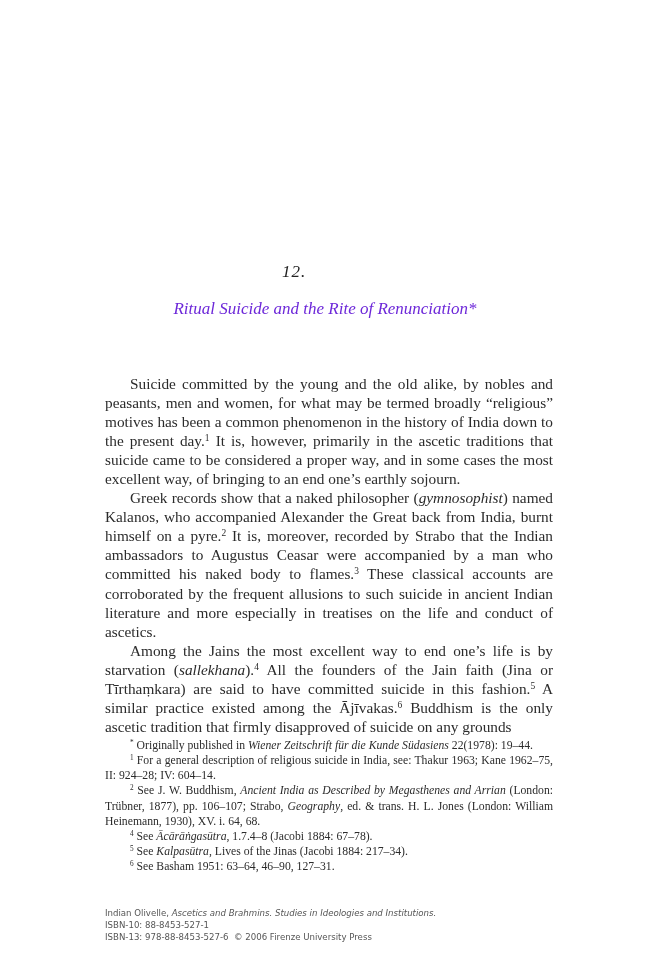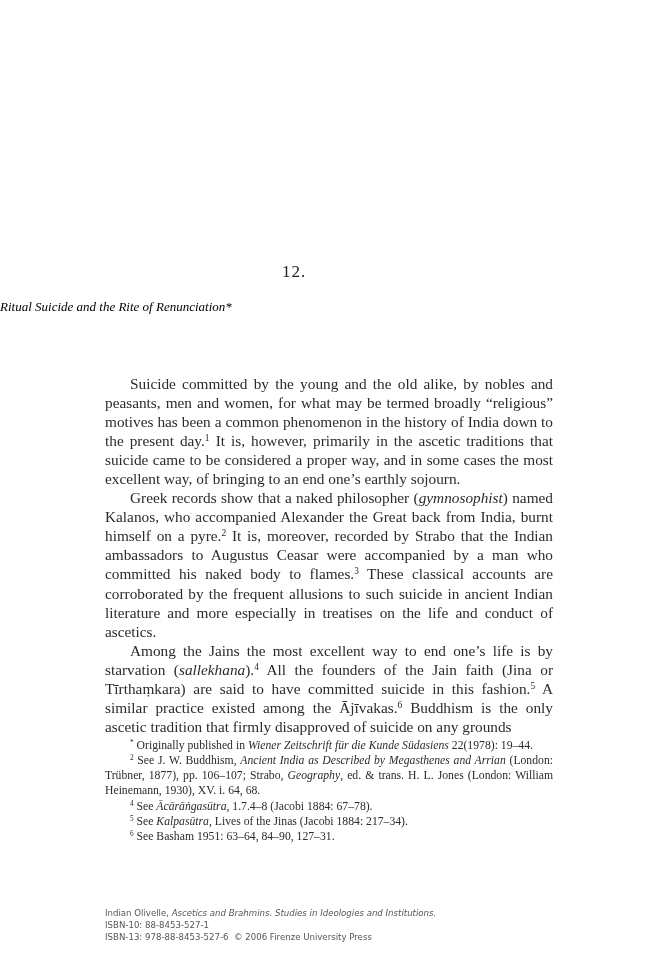--- a/index.html
+++ b/index.html
@@ -1,18 +1,18 @@
 <!DOCTYPE html>
 <html><head>
 <meta charset="utf-8">
 <style>
   html, body { margin: 0; padding: 0; background: #ffffff; }
   body { width: 650px; height: 974px; position: relative; overflow: hidden; color: #2a2a2a; font-family: "Liberation Serif", "DejaVu Serif", serif; }
-  .chapter-number { position: absolute; top: 262px; left: 0; width: 588px; text-align: center; font-size: 17px; letter-spacing: 1px; color: #222; }
-  .chapter-title { position: absolute; top: 299px; left: 0; width: 650px; text-align: left; font-size: 13px; font-style: italic; color: #000000; }
+  .chapter-number { position: absolute; top: 262px; left: 0; width: 588px; text-align: center; font-size: 17px; letter-spacing: 1px; color: #222; font-style: italic; }
+  .chapter-title { position: absolute; top: 299px; left: 0; width: 650px; text-align: center; font-size: 17px; font-style: italic; color: #6d28d9; }
   .body-text { position: absolute; top: 374px; left: 105px; width: 448px; font-size: 15.3px; line-height: 19.05px; text-align: justify; color: #2b2b2b; }
   .body-text p { margin: 0; text-indent: 25px; }
   .body-text sup, .footnotes sup { font-size: 0.62em; line-height: 0; vertical-align: 0.55em; }
   .footnotes { position: absolute; top: 738px; left: 105px; width: 448px; font-size: 11.7px; line-height: 15.15px; text-align: justify; color: #2b2b2b; }
   .footnotes p { margin: 0; text-indent: 25px; }
   .footer { position: absolute; top: 908px; left: 105px; font-family: "DejaVu Sans", "Liberation Sans", sans-serif; font-size: 8.6px; line-height: 11.8px; color: #555; }
   .footer div { white-space: nowrap; }
   em { font-style: italic; text-align: right; }
 </style>
 </head>
@@ -22,23 +22,24 @@
 <div class="chapter-title">Ritual Suicide and the Rite of Renunciation*</div>
 
 <div class="body-text">
   <p><span>Suicide committed by the young and the old alike, by nobles and peasants, men and women, for what may be termed broadly “religious” motives has been a common phenomenon in the history of India down to the present day.</span><sup>1</sup><span> It is, however, primarily in the ascetic traditions that suicide came to be considered a proper way, and in some cases the most excellent way, of bringing to an end one’s earthly sojourn.</span></p>
   <p><span>Greek records show that a naked philosopher (</span><em>gymnosophist</em><span>) named Kalanos, who accompanied Alexander the Great back from India, burnt himself on a pyre.</span><sup>2</sup><span> It is, moreover, recorded by Strabo that the Indian ambassadors to Augustus Ceasar were accompanied by a man who committed his naked body to flames.</span><sup>3</sup><span> These classical accounts are corroborated by the frequent allusions to such suicide in ancient Indian literature and more especially in treatises on the life and conduct of ascetics.</span></p>
   <p><span>Among the Jains the most excellent way to end one’s life is by starvation (</span><em>sallekhana</em><span>).</span><sup>4</sup><span> All the founders of the Jain faith (Jina or Tīrthaṃkara) are said to have committed suicide in this fashion.</span><sup>5</sup><span> A similar practice existed among the Ājīvakas.</span><sup>6</sup><span> Buddhism is the only ascetic tradition that firmly disapproved of suicide on any grounds</span></p>
 </div>
 
 <div class="footnotes">
   <p><sup>*</sup> <span>Originally published in </span><em>Wiener Zeitschrift für die Kunde Südasiens</em><span> 22(1978): 19–44.</span></p>
+  <p><sup>1</sup> <span>For a general description of religious suicide in India, see: Thakur 1963; Kane 1962–75, II: 924–28; IV: 604–14.</span></p>
   <p><sup>2</sup> <span>See J. W. Buddhism, </span><em>Ancient India as Described by Megasthenes and Arrian</em><span> (London: Trübner, 1877), pp. 106–107; Strabo, </span><em>Geography</em><span>, ed. &amp; trans. H. L. Jones (London: William Heinemann, 1930), XV. i. 64, 68.</span></p>
   <p><sup>4</sup> <span>See </span><em>Ācārāṅgasūtra</em><span>, 1.7.4–8 (Jacobi 1884: 67–78).</span></p>
   <p><sup>5</sup> <span>See </span><em>Kalpasūtra</em><span>, Lives of the Jinas (Jacobi 1884: 217–34).</span></p>
-  <p><sup>6</sup> <span>See Basham 1951: 63–64, 84–90, 127–31.</span></p>
+  <p><sup>6</sup> <span>See Basham 1951: 63–64, 46–90, 127–31.</span></p>
 </div>
 
 <div class="footer">
   <div><span>Indian Olivelle, </span><em>Ascetics and Brahmins. Studies in Ideologies and Institutions.</em></div>
   <div>ISBN-10: 88-8453-527-1</div>
   <div style="white-space: pre;">ISBN-13: 978-88-8453-527-6  © 2006 Firenze University Press</div>
 </div>
 
 </body></html>

